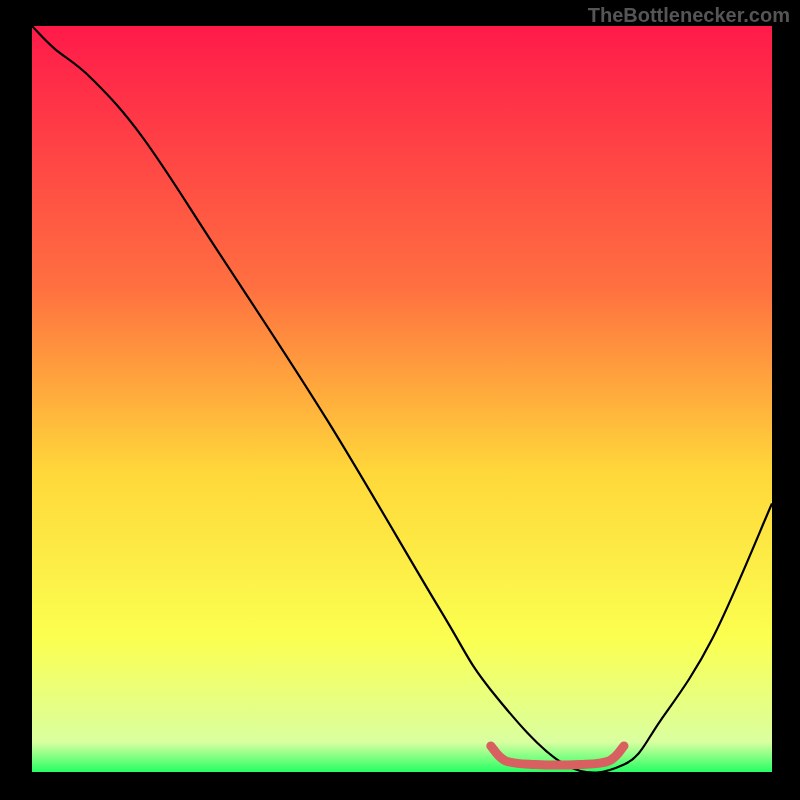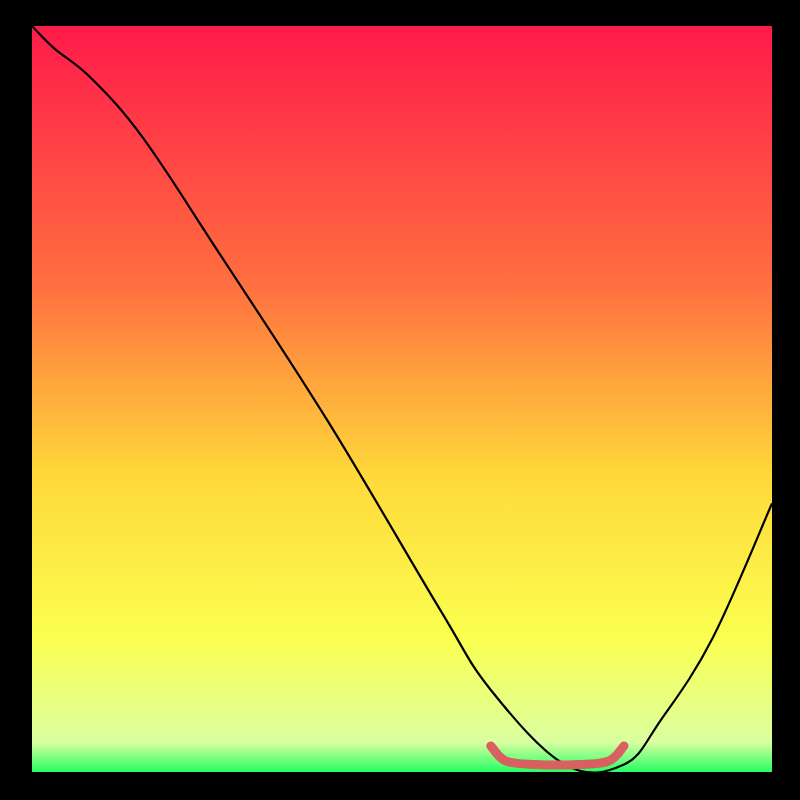--- a/index.html
+++ b/index.html
@@ -34,20 +34,21 @@
     height: 746px;
   }
   .plot-area svg {
     display: block;
   }
 </style>
 </head>
 <body>
 
 <div class="container">
+  <div class="watermark">TheBottlenecker.com</div>
   <div class="plot-area">
     <svg id="chart-svg" width="740" height="746" viewBox="0 0 740 746" preserveAspectRatio="none">
       <defs>
         <linearGradient id="bg-grad" x1="0" y1="0" x2="0" y2="1">
             <stop offset="0%" stop-color="#ff1a4a"></stop>
             <stop offset="35%" stop-color="#ff7040"></stop>
             <stop offset="60%" stop-color="#ffd83a"></stop>
             <stop offset="82%" stop-color="#fbff50"></stop>
             <stop offset="96%" stop-color="#daffa0"></stop>
             <stop offset="100%" stop-color="#26ff63"></stop>

